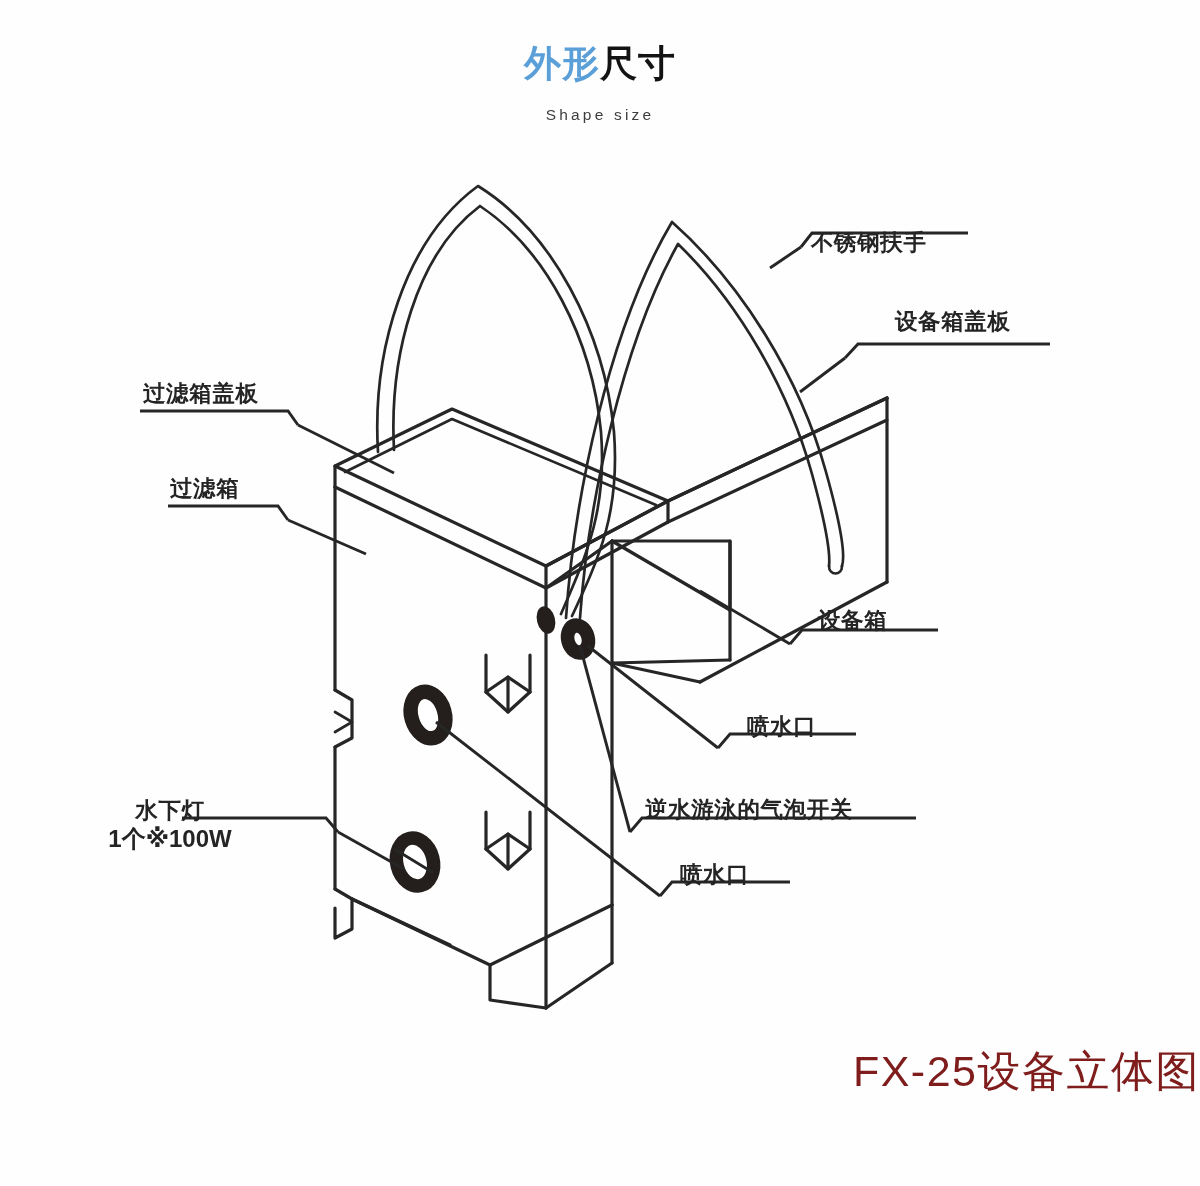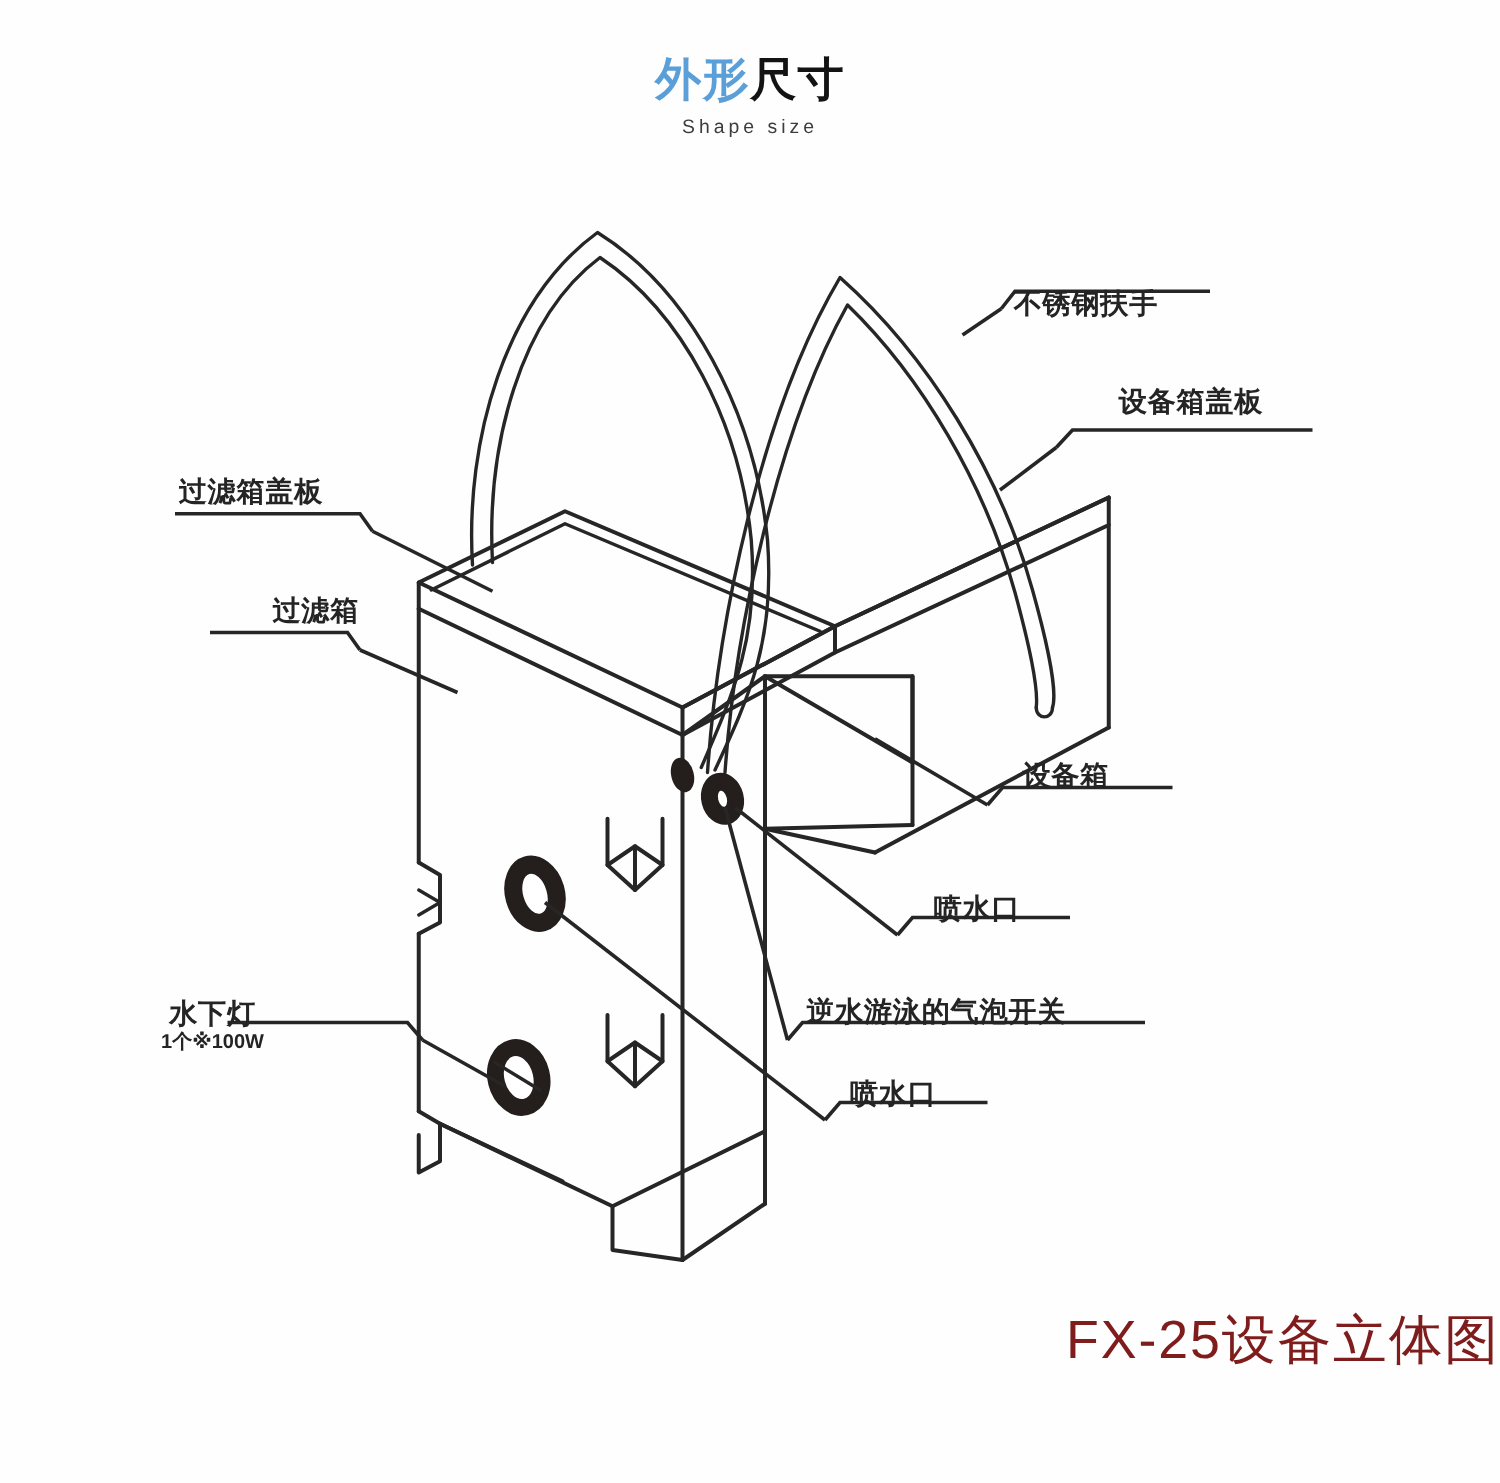--- a/index.html
+++ b/index.html
@@ -36,21 +36,21 @@
   .title-line {
     font-size: 37px;
     font-weight: 700;
     letter-spacing: 1px;
     line-height: 1.08;
     white-space: nowrap;
   }
   .title-blue { color: #5a9fd8; }
   .title-dark { color: #131313; }
   .subtitle {
-    margin-top: 9px;
+    margin-top: 22px;
     font-size: 15.5px;
     letter-spacing: 3.2px;
     color: #3d3d3d;
     font-weight: 400;
   }
 
   
   #drawing {
     position: absolute;
     top: 0;
@@ -79,21 +79,21 @@
     font-size: 22.5px;
     font-weight: 700;
     color: #242424;
     white-space: nowrap;
     letter-spacing: 0.6px;
     line-height: 1.18;
   }
   .callout.two-line { line-height: 1.22; }
   .callout .sub {
     display: block;
-    font-size: 16px;
+    font-size: 24px;
     font-weight: 700;
     letter-spacing: 0px;
   }
   .ta-right { text-align: center; }
   .ta-left  { text-align: left; }
 </style>
 </head>
 <body>
 
 <div id="page">
@@ -273,21 +273,21 @@
     </g>
 
   </svg>
 
   <div class="callout ta-left" style="left:811px; top:198px;margin-top:32px;">不锈钢扶手</div>
 
   <div class="callout ta-left" style="left:895px; top:309px;">设备箱盖板</div>
 
   <div class="callout ta-left" style="left:143px; top:381px;">过滤箱盖板</div>
 
-  <div class="callout ta-left" style="left:170px; top:476px;margin-left:48px;">过滤箱</div>
+  <div class="callout ta-left" style="left:170px; top:476px;">过滤箱</div>
 
   <div class="callout ta-left" style="left:818px; top:608px;">设备箱</div>
 
   <div class="callout ta-left" style="left:747px; top:714px;">喷水口</div>
 
   <div class="callout ta-left" style="left:645px; top:797px;">逆水游泳的气泡开关</div>
 
   <div class="callout ta-left" style="left:680px; top:862px;">喷水口</div>
 
   <div class="callout two-line ta-right" style="left:20px; top:797px; width:300px;">

